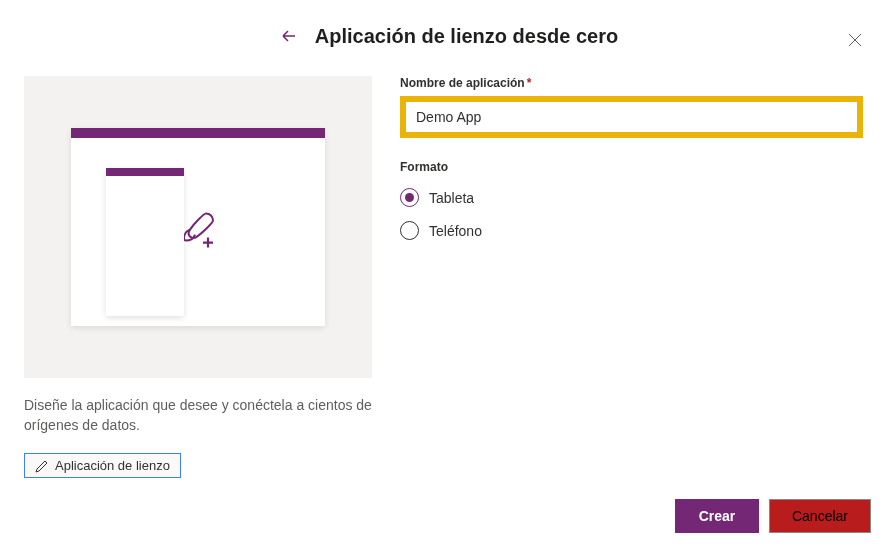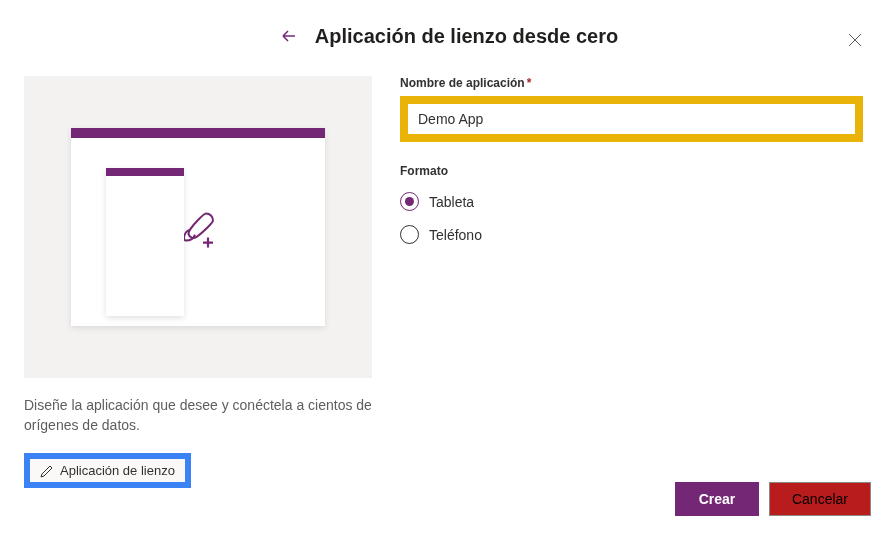--- a/index.html
+++ b/index.html
@@ -98,39 +98,39 @@
     .description {
       margin-top: 18px;
       font-size: 14px;
       color: #605e5c;
       line-height: 1.4;
     }
     .badge {
       display: inline-flex;
       align-items: center;
       gap: 6px;
-      border: 6px solid #3b82f6;
+      border: 1px solid #3b82f6;
       background: #faf9f8;
       padding: 4px 10px;
       font-size: 13px;
       color: #323130;
       margin-top: 18px;
     }
     .right-col { flex: 1; padding-right: 8px; }
     .field-label {
       font-size: 12px;
       font-weight: 600;
       color: #323130;
       margin-bottom: 6px;
       display: block;
     }
     .required { color: #a4262c; margin-left: 2px; }
     .text-input {
       width: 100%;
-      border: 8px solid #eab308;
+      border: 6px solid #eab308;
       padding: 7px 10px;
       font-size: 14px;
       font-family: inherit;
       color: #323130;
       outline: none;
     }
     .format-group { margin-top: 22px; }
     .radio-row {
       display: flex;
       align-items: center;
@@ -154,21 +154,21 @@
     .radio-circle.selected::after {
       content: '';
       width: 9px;
       height: 9px;
       border-radius: 50%;
       background: #742774;
     }
     .radio-label { font-size: 14px; color: #323130; }
     .footer {
       position: absolute;
-      bottom: 41px;
+      bottom: 24px;
       right: 24px;
       display: flex;
       gap: 10px;
     }
     .btn {
       padding: 8px 22px;
       font-size: 14px;
       font-family: inherit;
       border: 1px solid #8a8886;
       background: #b91c1c;

